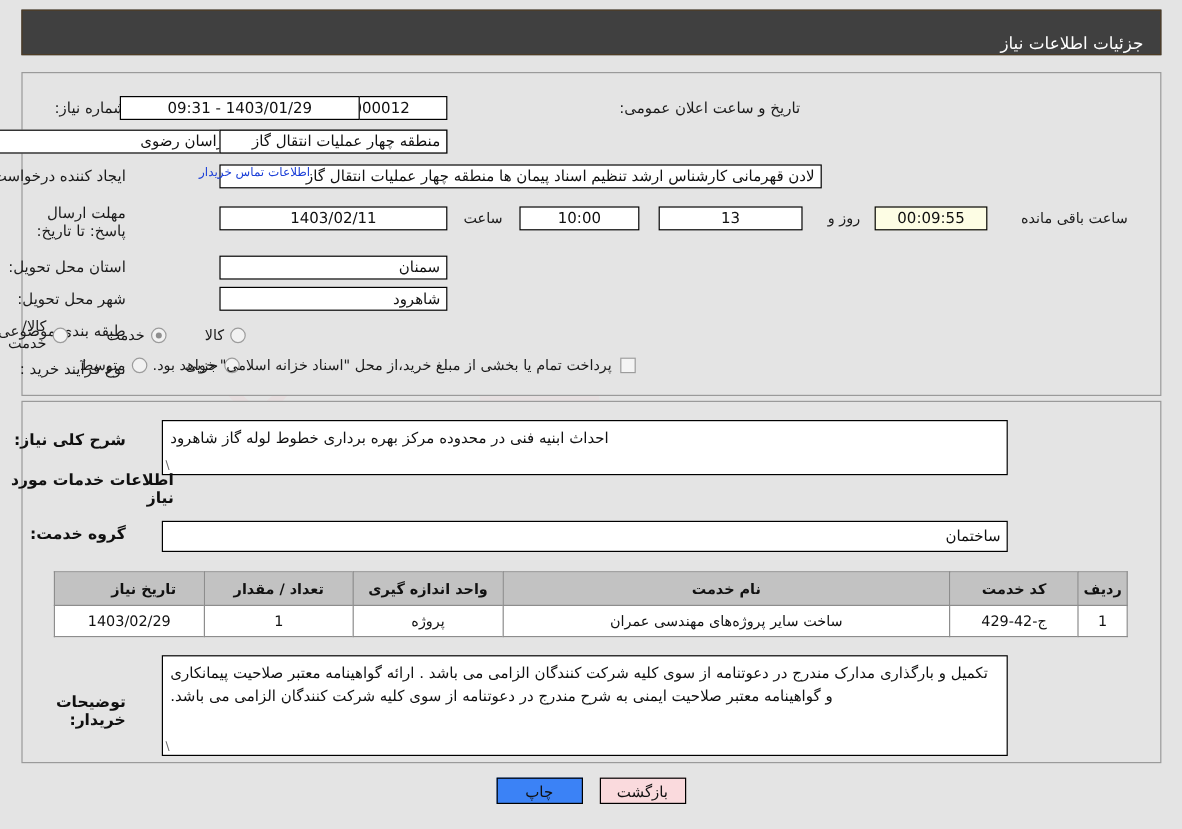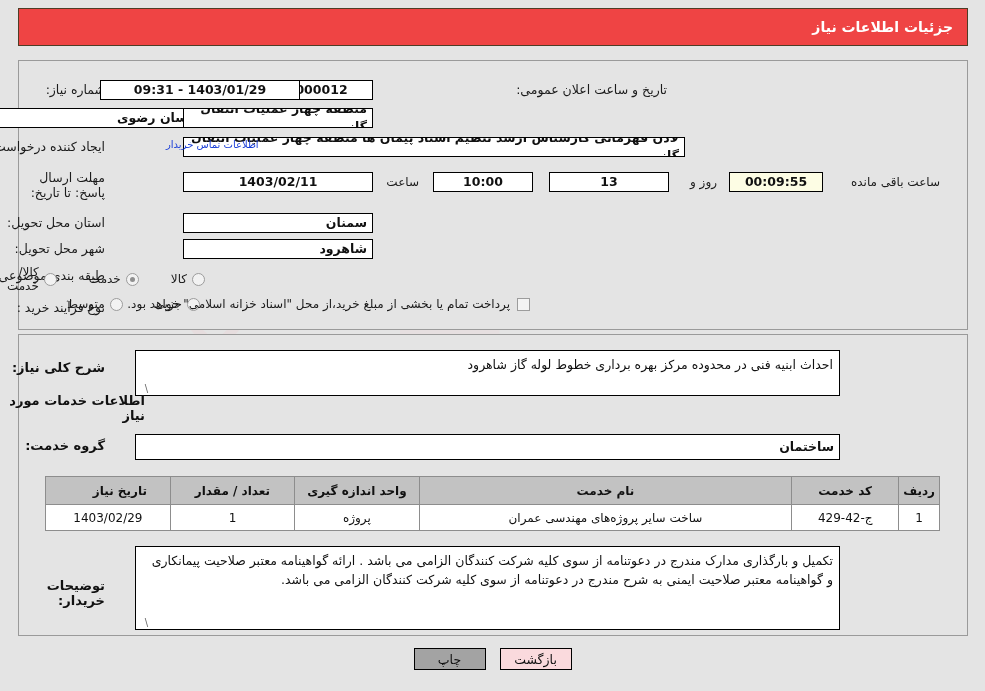--- a/index.html
+++ b/index.html
@@ -23,30 +23,29 @@
     pointer-events: none;
     z-index: 0;
     opacity: 0.30;
   }
 
   
   .titlebar {
     position: absolute;
     left: 18px; top: 8px;
     width: 950px; height: 38px;
-    background: #ef4444;
+    background: #404040;
     border: 1px solid #4e3d26;
     color: #ffffff;
     display: flex;
-    align-items: center;
+    align-items: flex-end;
     justify-content: flex-start;
     padding: 0 14px;
     font-size: 14px;
     z-index: 3;
-    font-weight: bold;
   }
 
   
   .panel {
     position: absolute;
     background: #e4e4e4;
     border: 1px solid #9a9a9a;
     z-index: 2;
   }
   .panel-top    { left: 18px; top: 60px;  width: 950px; height: 270px; }
@@ -73,21 +72,20 @@
     height: 20px;
     line-height: 18px;
     font-size: 12.5px;
     color: #111;
     padding: 0 5px;
     text-align: center;
     overflow: hidden;
     display: flex;
     align-items: center;
     justify-content: center;
-    font-weight: bold;
   }
   .field.rt { justify-content: flex-start; text-align: right; }
   .field.countdown { background: #fdfde4; }
 
   .link {
     color: #1b3fd8;
     font-size: 10px;
     text-decoration: none;
     cursor: pointer;
   }
@@ -135,21 +133,21 @@
 
   
   .tabox {
     position: absolute;
     background: #ffffff;
     border: 1px solid #000000;
     font-size: 12.5px;
     color: #111;
     padding: 4px 6px;
     line-height: 19px;
-    text-align: right;
+    text-align: left;
     z-index: 4;
     overflow: hidden;
   }
   .tabox .grip {
     position: absolute;
     left: 2px; bottom: 1px;
     width: 10px; height: 10px;
     color: #666;
     font-size: 10px;
     line-height: 10px;
@@ -200,21 +198,21 @@
     height: 22px;
     min-width: 72px;
     font-size: 12.5px;
     color: #111;
     cursor: pointer;
     display: flex;
     align-items: center;
     justify-content: center;
     padding: 0 10px;
   }
-  .btn-print { background: #a3a3a3; }
+  .btn-print { background: #3b82f6; }
   .btn-back  { background: #fadadd; }
 </style>
 </head>
 <body>
 
 <div class="page">
 
   <svg class="watermark" viewBox="0 0 985 230" xmlns="http://www.w3.org/2000/svg">
     <g opacity="0.55">
       <path d="M175 10 L255 38 L255 110 Q255 160 215 185 Q175 160 175 110 Z" fill="none" stroke="#f0b9c2" stroke-width="9"></path>

